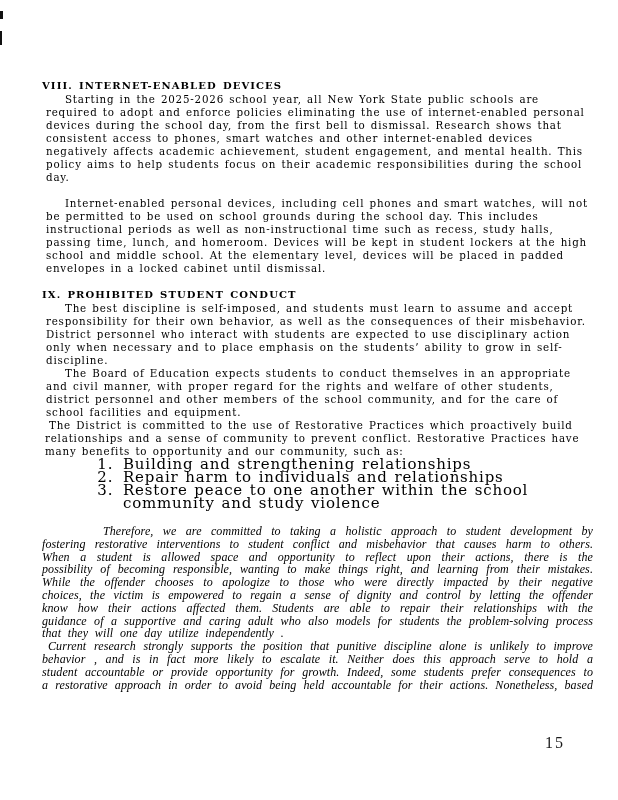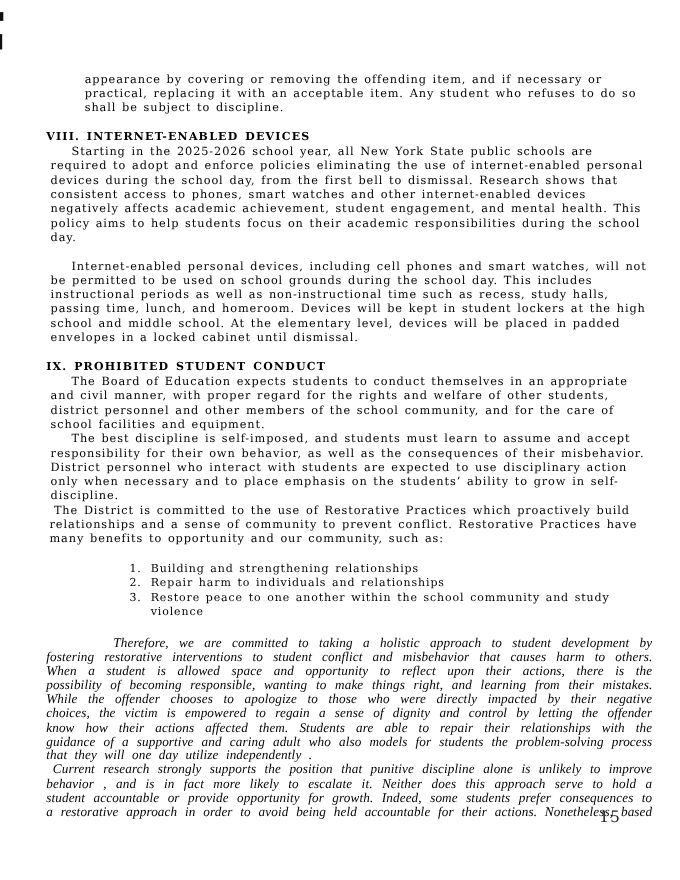--- a/index.html
+++ b/index.html
@@ -37,23 +37,23 @@
     line-height: 13px;
     letter-spacing: 1.1px;
     word-spacing: 1.6px;
     font-weight: bold;
     margin: 13px 0 1px 0;
   }
   .body-ind { margin-left: 4px; text-indent: 19px; }
   .gap-top { margin-top: 13px; }
   .small-ind { margin-left: 3px; text-indent: 4px; }
   ol.benefits {
-    margin: 14px;
+    margin: 0;
     padding-left: 78px;
-    font-size: 10px;
+    font-size: 15px;
     line-height: 13px;
     letter-spacing: 0.8px;
     word-spacing: 1.2px;
   }
   ol.benefits li { padding-left: 3px; }
   
   .times {
     font-family: "Liberation Serif", serif;
     font-size: 12px;
     line-height: 12.8px;
@@ -82,32 +82,31 @@
 </head>
 <body>
 
 <div class="page">
 
   <span class="artifact artifact-1"></span>
   <span class="artifact artifact-2"></span>
 
   <div class="content">
 
-    <p class="sp intro">appearance by covering or removing the offending item, and if necessary or practical, replacing it with an acceptable item. Any student who refuses to do so shall be subject to discipline.</p>
 
     <section>
       <h2 class="sp-head">VIII. INTERNET-ENABLED DEVICES</h2>
       <p class="sp body-ind">Starting in the 2025-2026 school year, all New York State public schools are required to adopt and enforce policies eliminating the use of internet-enabled personal devices during the school day, from the first bell to dismissal.  Research shows that consistent access to phones, smart watches and other internet-enabled devices negatively affects academic achievement, student engagement, and mental health. This policy aims to help students focus on their academic responsibilities during the school day.</p>
       <p class="sp body-ind gap-top">Internet-enabled personal devices, including cell phones and smart watches, will not be permitted to be used on school grounds during the school day. This includes instructional periods as well as non-instructional time such as recess, study halls, passing time, lunch, and homeroom.  Devices will be kept in student lockers at the high school and middle school.  At the elementary level, devices will be placed in padded envelopes in a locked cabinet until dismissal.</p>
     </section>
 
     <section>
       <h2 class="sp-head">IX. PROHIBITED STUDENT CONDUCT</h2>
+      <p class="sp body-ind">The best discipline is self-imposed, and students must learn to assume and accept responsibility for their own behavior, as well as the consequences of their misbehavior. District personnel who interact with students are expected to use disciplinary action only when necessary and to place emphasis on the students’ ability to grow in self-discipline.</p>
       <p class="sp body-ind">The Board of Education expects students to conduct themselves in an appropriate and civil manner, with proper regard for the rights and welfare of other students, district personnel and other members of the school community, and for the care of school facilities and equipment.</p>
-      <p class="sp body-ind">The best discipline is self-imposed, and students must learn to assume and accept responsibility for their own behavior, as well as the consequences of their misbehavior. District personnel who interact with students are expected to use disciplinary action only when necessary and to place emphasis on the students’ ability to grow in self-discipline.</p>
       <p class="sp small-ind">The District is committed to the use of Restorative Practices which proactively build relationships and a sense of community to prevent conflict. Restorative Practices have many benefits to opportunity and our community, such as:</p>
       <ol class="benefits">
         <li>Building and strengthening relationships</li>
         <li>Repair harm to individuals and relationships</li>
         <li>Restore peace to one another within the school community and study violence</li>
       </ol>
     </section>
 
     <section>
       <p class="times p-therefore">Therefore, we are committed to taking a holistic approach to student development by fostering restorative interventions to student conflict and misbehavior that causes harm to others. When a student is allowed space and opportunity to reflect upon their actions, there is the possibility of becoming responsible, wanting to make things right, and learning from their mistakes. While the offender chooses to apologize to those who were directly impacted by their negative choices, the victim is empowered to regain a sense of dignity and control by letting the offender know how their actions affected them. Students are able to repair their relationships with the guidance of a supportive and caring adult who also models for students the problem-solving process that they will one day utilize independently .</p>

